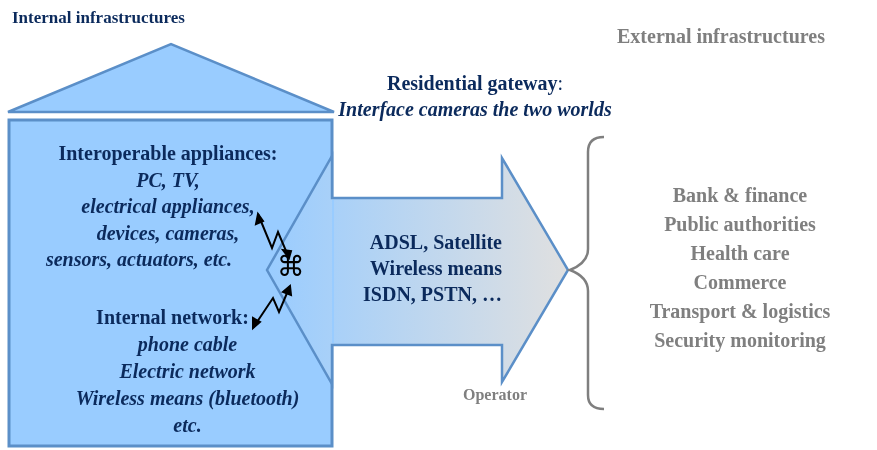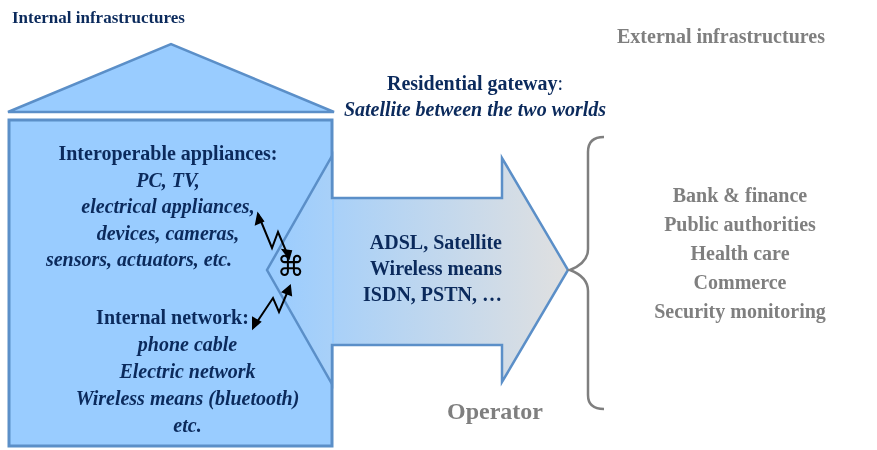--- a/index.html
+++ b/index.html
@@ -11,21 +11,21 @@
   .gray { color: #7f7f7f; }
   .i { font-style: italic; }
   .title-int { left: 12px; top: 8px; font-size: 17px; font-weight: bold; color: #0b2a5c; }
   .title-ext { left: 617px; top: 25px; font-size: 20px; font-weight: bold; color: #7f7f7f; }
   .center { text-align: center; }
   .block-term { left: 8px; top: 140px; width: 320px; font-size: 20px; line-height: 26.5px; font-weight: bold; }
   .block-net { left: 8px; top: 304px; width: 295px; font-size: 20px; line-height: 27px; font-weight: bold; margin-left: 32px; }
   .gateway { left: 335px; top: 70px; width: 280px; font-size: 20px; line-height: 26px; font-weight: bold; }
   .links { left: 336px; top: 229px; width: 166px; font-size: 20px; line-height: 26px; font-weight: bold; text-align: right; }
   .services { left: 625px; top: 181px; width: 230px; font-size: 20px; line-height: 29px; font-weight: bold; text-align: center; }
-  .operator { left: 440px; top: 398px; width: 110px; font-size: 24px; font-weight: bold; text-align: center; }
+  .operator { left: 440px; top: 386px; width: 110px; font-size: 16px; font-weight: bold; text-align: center; }
   .cmd { left: 277px; top: 252px; font-size: 28px; font-family: "DejaVu Sans", sans-serif; color: #000; line-height: 30px; }
 </style>
 </head>
 <body>
 
 <svg class="shapes" width="877" height="450">
   <defs>
     <linearGradient id="arrowGrad" x1="0" y1="0" x2="1" y2="0">
       <stop offset="0" stop-color="#99ccff"></stop>
       <stop offset="1" stop-color="#e0e0e0"></stop>
@@ -70,30 +70,31 @@
 <div class="abs block-net navy center">
   <div style="margin-right:30px;">Internal network:</div>
   <div class="i">phone cable</div>
   <div class="i">Electric network</div>
   <div class="i">Wireless means (bluetooth)</div>
   <div class="i">etc.</div>
 </div>
 
 <div class="abs gateway navy center">
   <div><span>Residential gateway</span><span style="font-weight:normal">:</span></div>
-  <div class="i">Satellite between the two worlds</div>
+  <div class="i">Interface cameras the two worlds</div>
 </div>
 
 <div class="abs links navy">
   <div>ADSL, Satellite</div>
   <div>Wireless means</div>
   <div>ISDN, PSTN, …</div>
 </div>
 
 <div class="abs operator gray">Operator</div>
 
 <div class="abs services gray">
   <div>Bank &amp; finance</div>
   <div>Public authorities</div>
   <div>Health care</div>
   <div>Commerce</div>
+  <div>Transport &amp; logistics</div>
   <div>Security monitoring</div>
 </div>
 
 </body></html>

